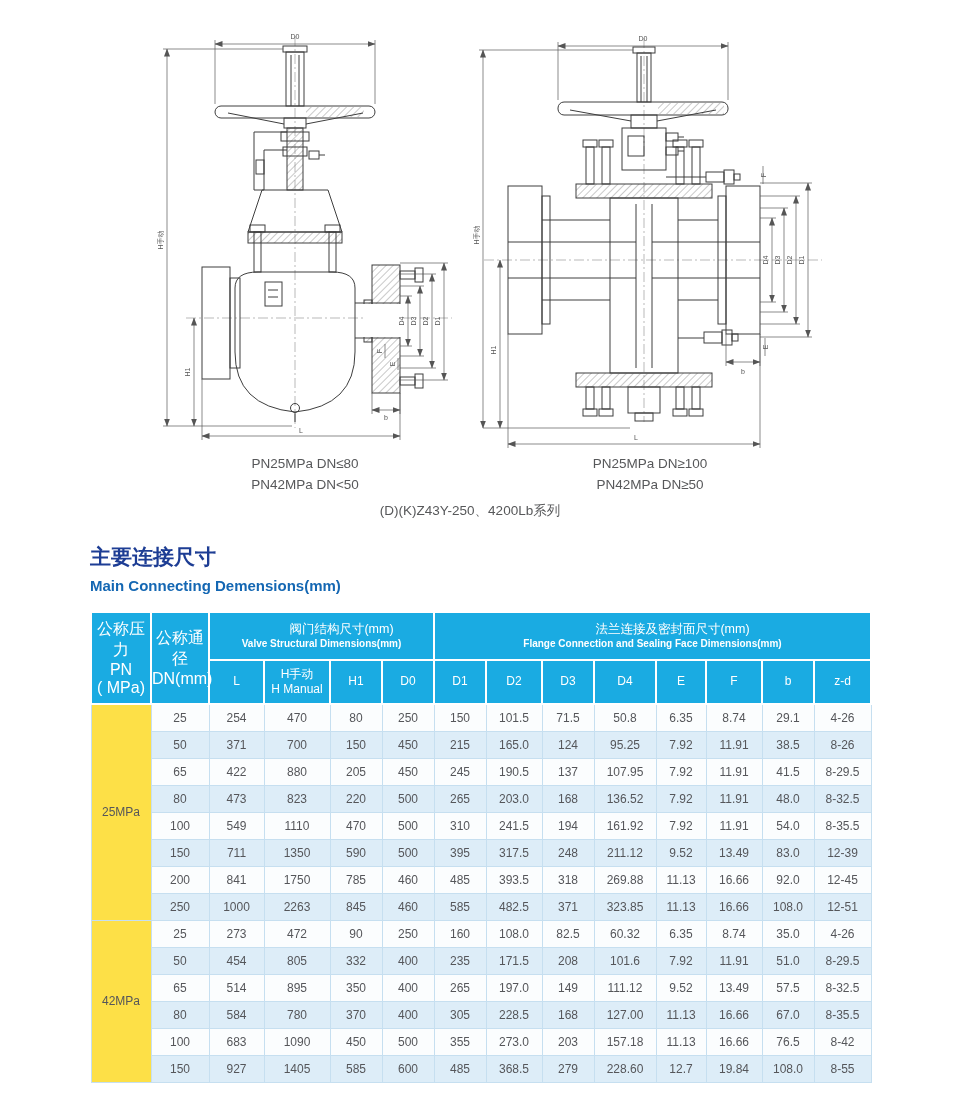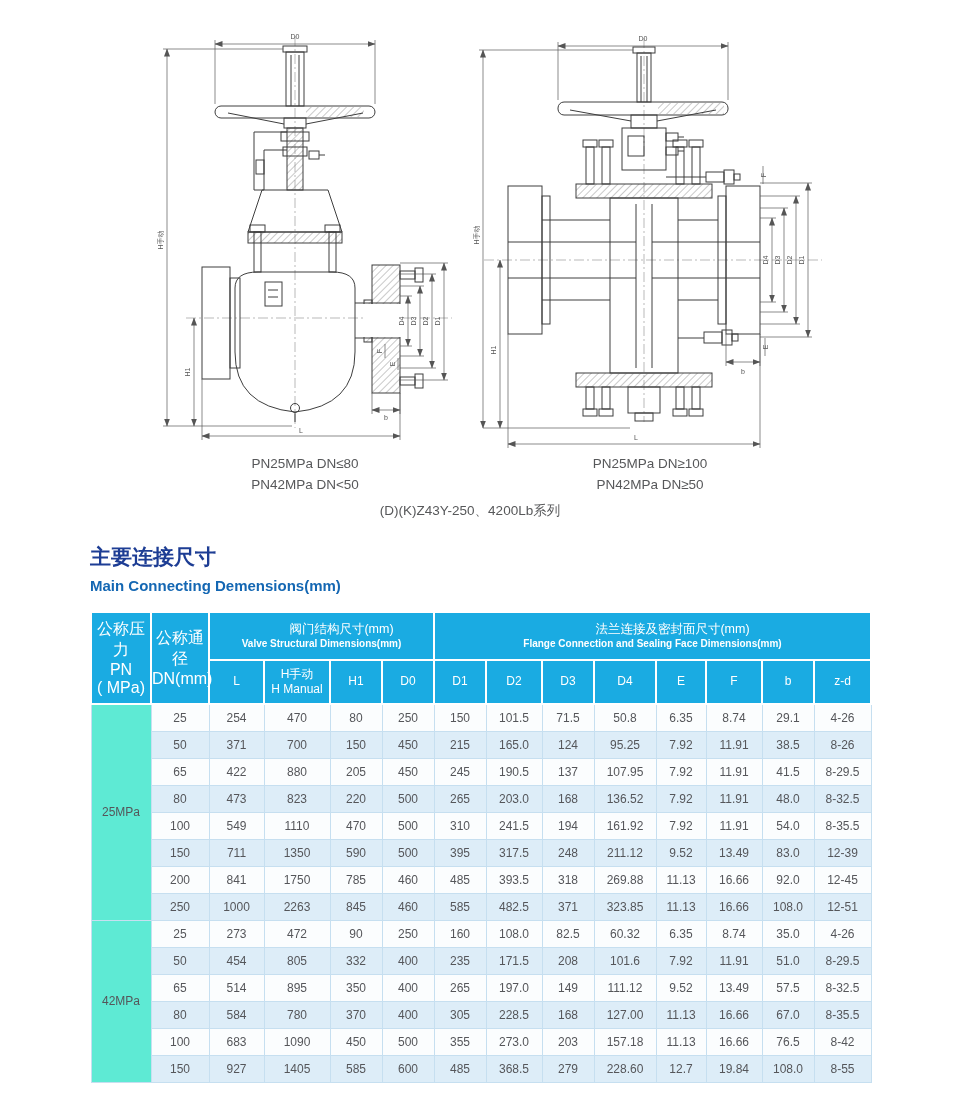--- a/index.html
+++ b/index.html
@@ -23,21 +23,21 @@
   }
   table.dims thead tr.r1 th{height:46px;}
   table.dims thead tr.r2 th{height:42px;font-size:12px;line-height:1.25;}
   .th-zh{font-size:12.5px;line-height:1.3;padding-left:40px;}
   .th-en{font-size:10px;line-height:1.3;font-weight:bold;}
   table.dims tbody td{
     border:1px solid #c6dff0;height:26px;padding:0;text-align:center;
     font-size:12px;color:#55565a;background:#fbfdfe;
   }
   table.dims tbody tr.tint td{background:#ddedf8;}
-  table.dims tbody td.pressure{background:#5eead4;font-size:12px;color:#55565a;}
+  table.dims tbody td.pressure{background:#fde047;font-size:12px;color:#55565a;}
   svg{display:block;}
   svg .main{stroke:#3e3e3e;stroke-width:1;fill:none;}
   svg .dims{stroke:#5a5a5a;stroke-width:0.7;fill:none;}
   svg .dims text{stroke:none;fill:#555;font-size:7px;font-family:"Liberation Sans",sans-serif;}
   svg .cl{stroke:#8a8a8a;stroke-width:0.6;stroke-dasharray:10 3 2 3;fill:none;}
 </style>
 </head>
 <body>
 
 <div class="drawings-row">

